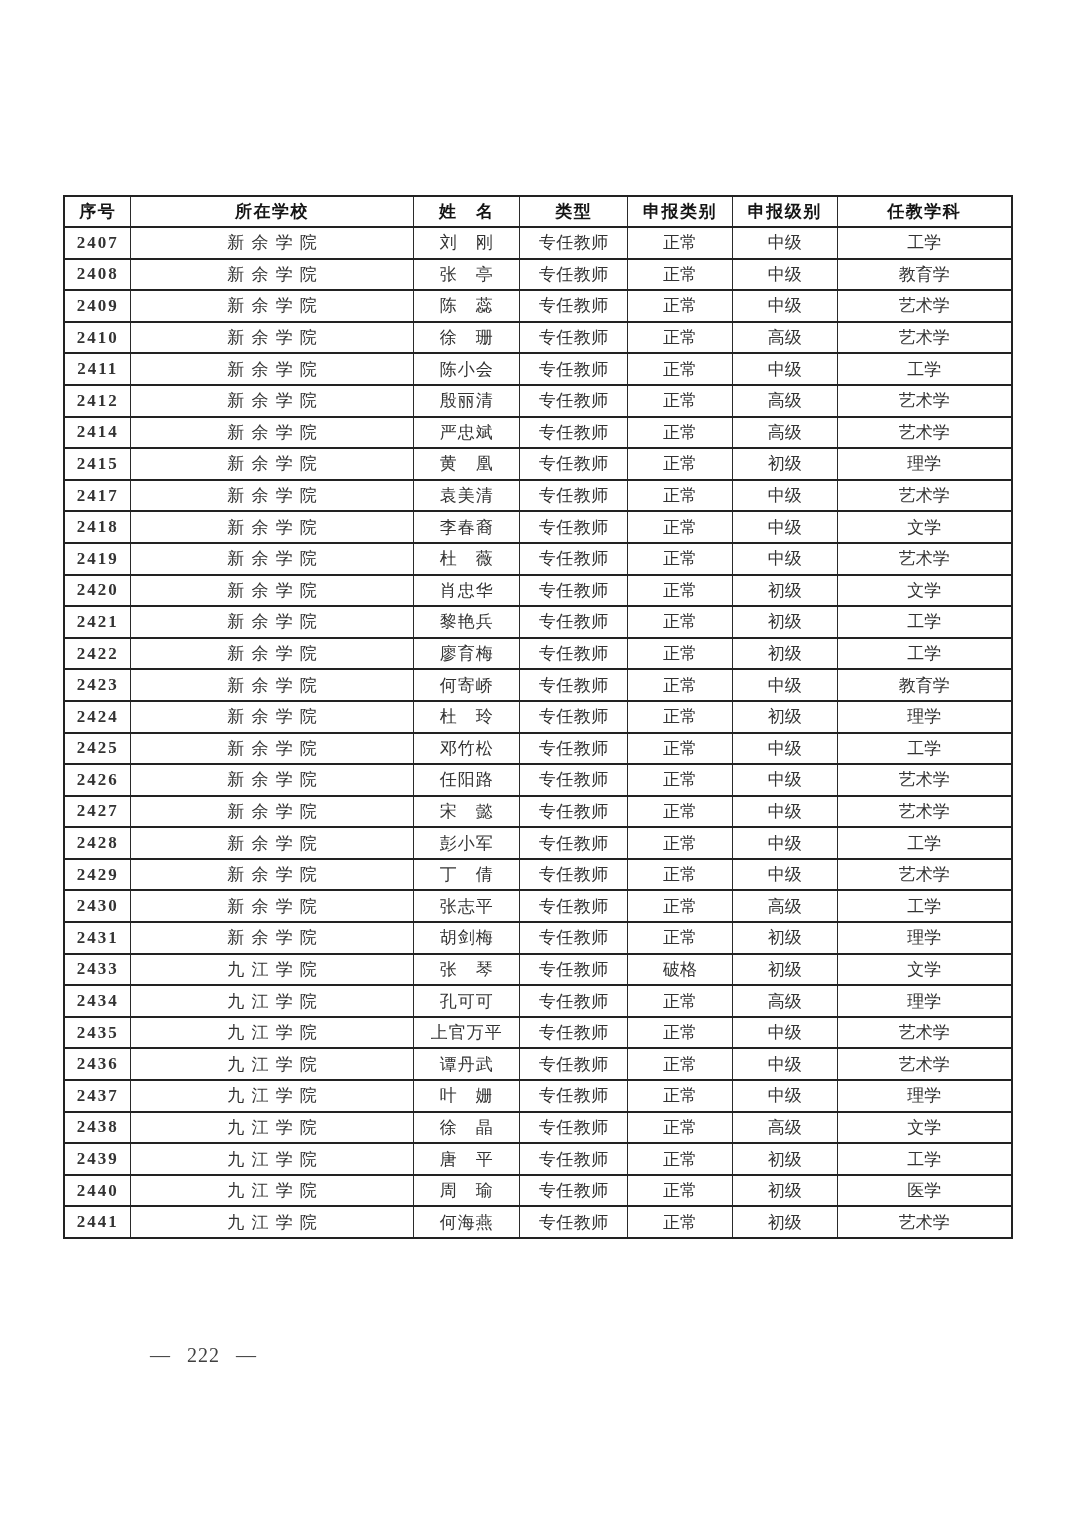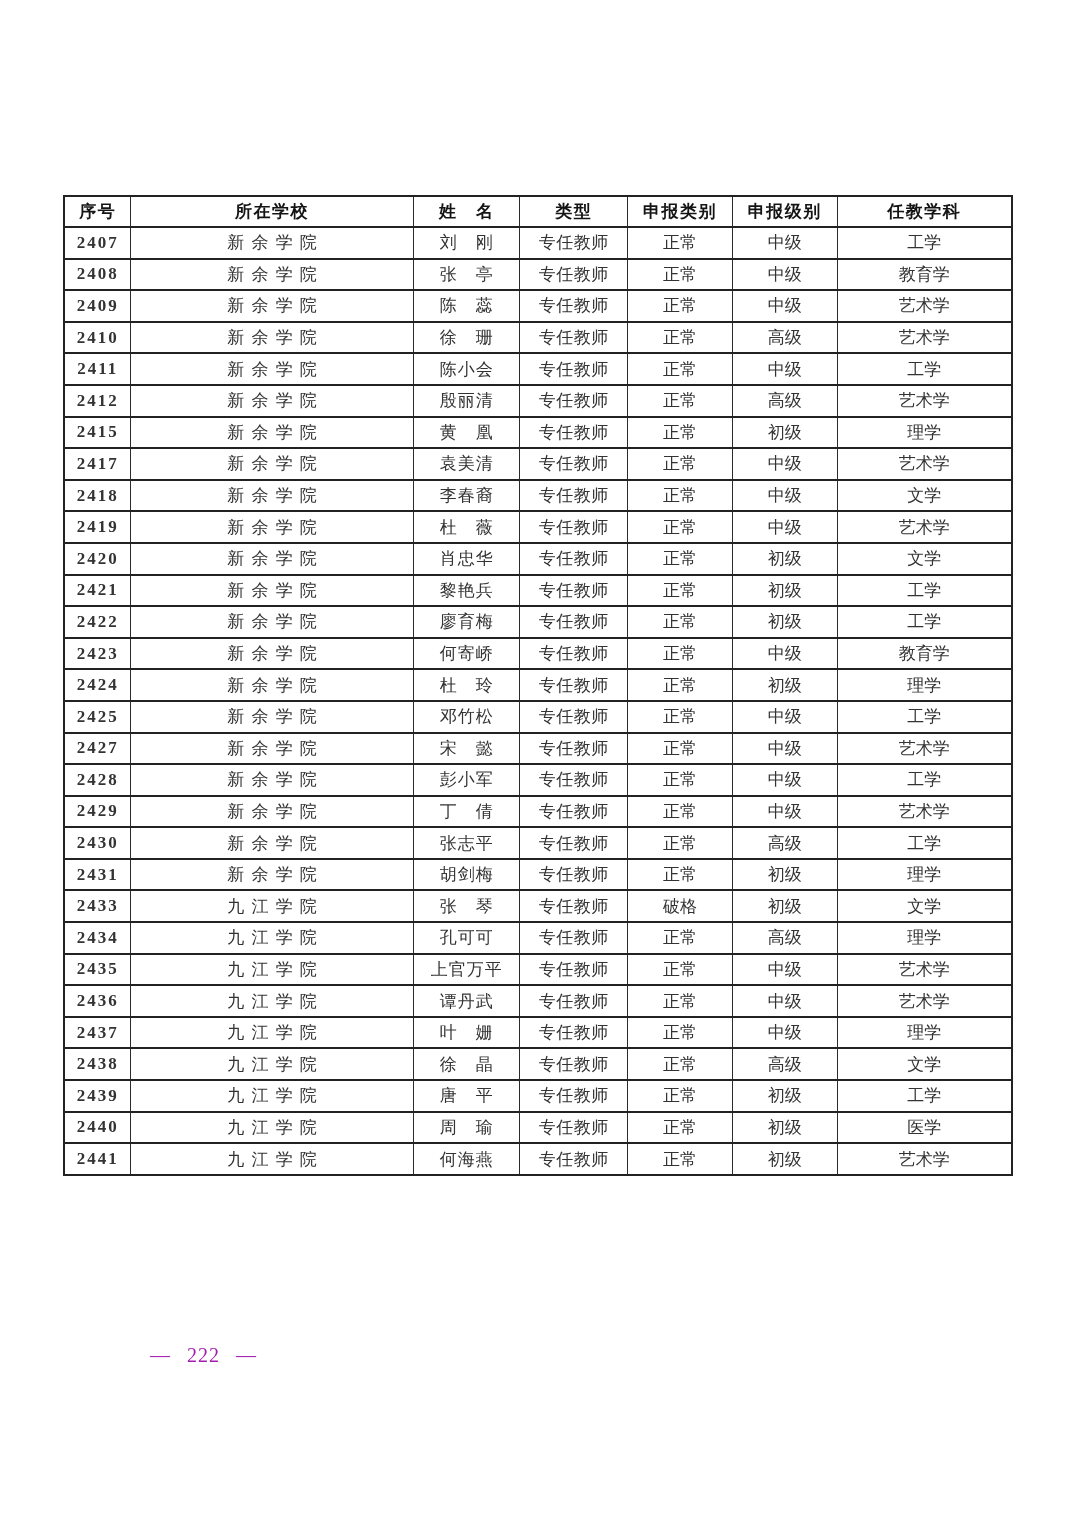--- a/index.html
+++ b/index.html
@@ -46,21 +46,21 @@
   }
   td.col-index { font-size: 18px; letter-spacing: 2px; font-weight: bold; }
   td.col-school { letter-spacing: 0.42em; text-indent: 0.42em; margin-top: 28px; }
   td.col-name { letter-spacing: 1px; }
   td.col-type { letter-spacing: 0.5px; }
   .footer-pageno {
     position: absolute;
     left: 150px;
     top: 1344px;
     font-size: 20px;
-    color: #a21caf;
+    color: #404040;
     word-spacing: 10px;
     letter-spacing: 1px;
   }
 </style>
 </head>
 <body>
 
 <div class="page">
 
   <table class="roster">
@@ -133,20 +133,29 @@
         <tr>
           <td class="col-index">2412</td>
           <td class="col-school">新余学院</td>
           <td class="col-name">殷丽清</td>
           <td class="col-type">专任教师</td>
           <td class="col-category">正常</td>
           <td class="col-level">高级</td>
           <td class="col-subject">艺术学</td>
         </tr>
         <tr>
+          <td class="col-index">2414</td>
+          <td class="col-school">新余学院</td>
+          <td class="col-name">严忠斌</td>
+          <td class="col-type">专任教师</td>
+          <td class="col-category">正常</td>
+          <td class="col-level">高级</td>
+          <td class="col-subject">艺术学</td>
+        </tr>
+        <tr>
           <td class="col-index">2415</td>
           <td class="col-school">新余学院</td>
           <td class="col-name">黄　凰</td>
           <td class="col-type">专任教师</td>
           <td class="col-category">正常</td>
           <td class="col-level">初级</td>
           <td class="col-subject">理学</td>
         </tr>
         <tr>
           <td class="col-index">2417</td>
@@ -221,20 +230,29 @@
           <td class="col-subject">理学</td>
         </tr>
         <tr>
           <td class="col-index">2425</td>
           <td class="col-school">新余学院</td>
           <td class="col-name">邓竹松</td>
           <td class="col-type">专任教师</td>
           <td class="col-category">正常</td>
           <td class="col-level">中级</td>
           <td class="col-subject">工学</td>
+        </tr>
+        <tr>
+          <td class="col-index">2426</td>
+          <td class="col-school">新余学院</td>
+          <td class="col-name">任阳路</td>
+          <td class="col-type">专任教师</td>
+          <td class="col-category">正常</td>
+          <td class="col-level">中级</td>
+          <td class="col-subject">艺术学</td>
         </tr>
         <tr>
           <td class="col-index">2427</td>
           <td class="col-school">新余学院</td>
           <td class="col-name">宋　懿</td>
           <td class="col-type">专任教师</td>
           <td class="col-category">正常</td>
           <td class="col-level">中级</td>
           <td class="col-subject">艺术学</td>
         </tr>

